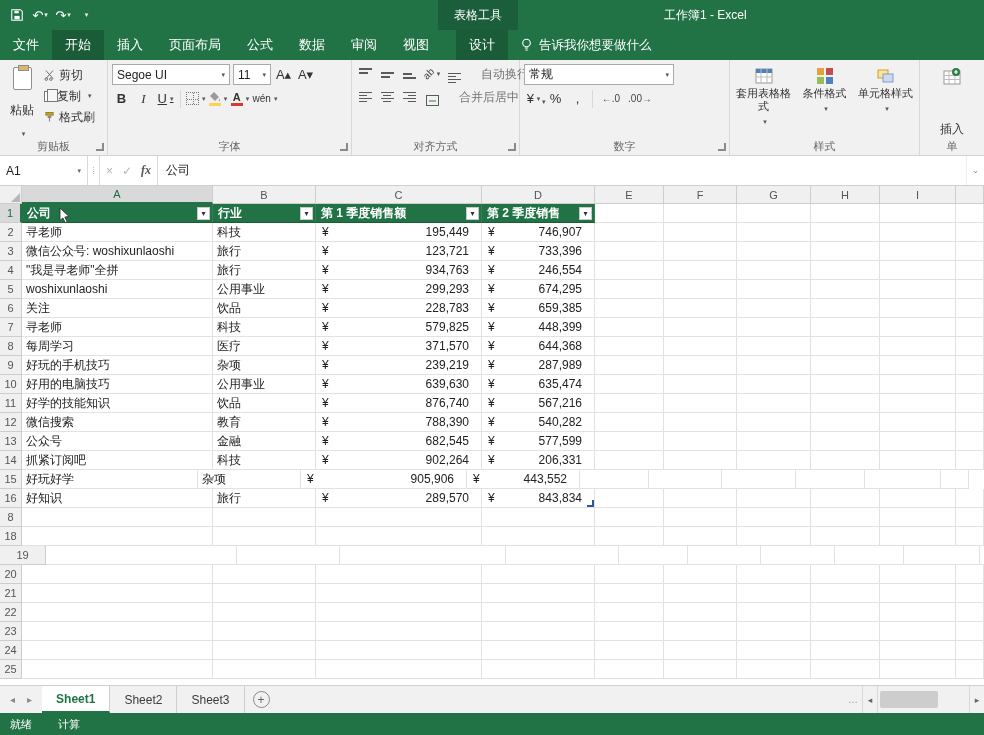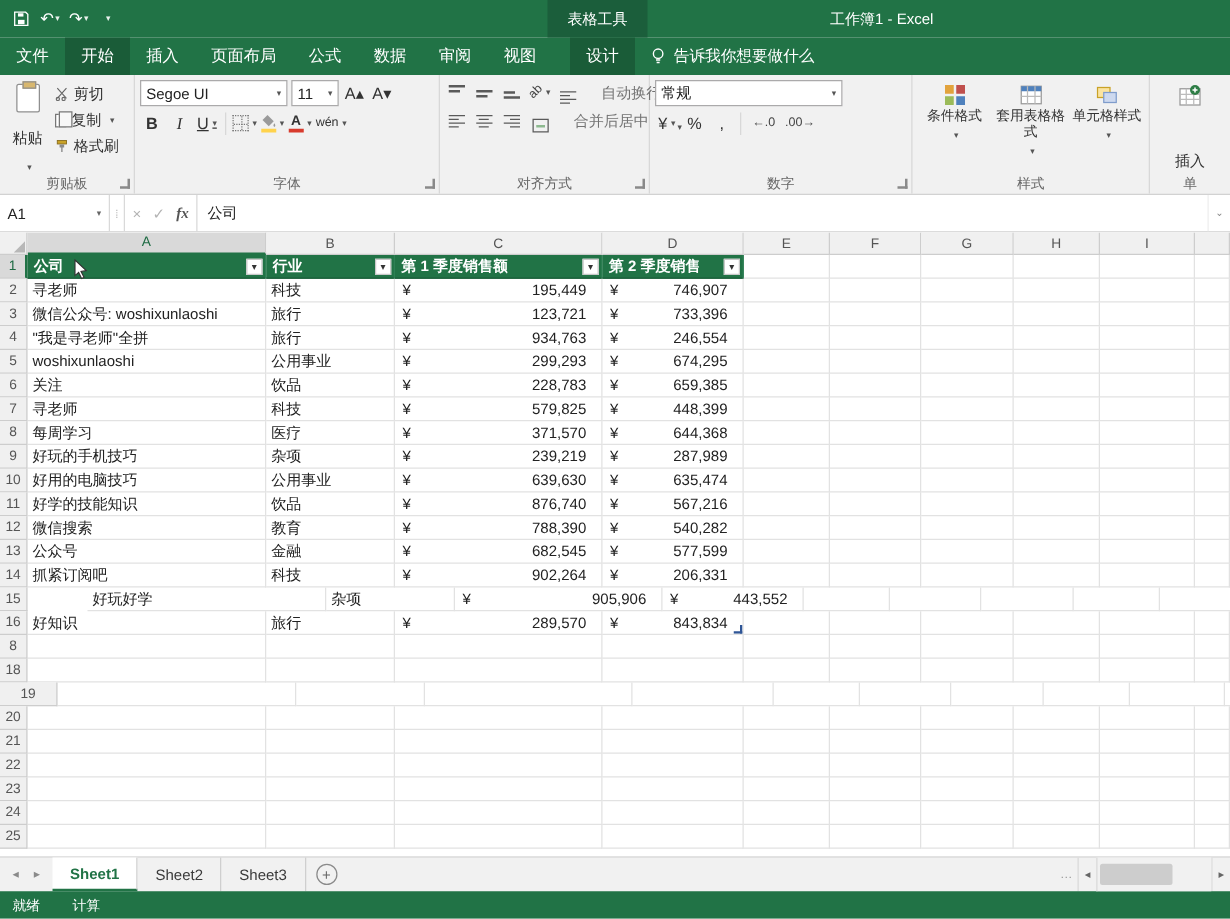--- a/index.html
+++ b/index.html
@@ -312,34 +312,34 @@
         </div>
       </div>
       <div class="glabel">数字</div>
       <span class="launcher"></span>
     </div>
 
     <div class="rgroup" style="width:190px">
       <div class="rbody" style="justify-content:center;gap:2px">
         <div class="stylebtn dd">
           <svg width="18" height="18">
+              <rect x="1" y="2" width="16" height="14" fill="#fff" stroke="#999"></rect>
+              <rect x="1" y="2" width="16" height="4" fill="#4f81bd"></rect>
+              <path d="M1 10h16M6 2v14M12 2v14" stroke="#bbb"></path>
+            </svg>
+          <span>套用表格格式</span>
+        </div>
+        <div class="stylebtn dd">
+          <svg width="18" height="18">
               <rect x="1" y="1" width="7" height="7" fill="#e2a33c"></rect>
               <rect x="10" y="1" width="7" height="7" fill="#c0504d"></rect>
               <rect x="1" y="10" width="7" height="7" fill="#9bbb59"></rect>
               <rect x="10" y="10" width="7" height="7" fill="#4f81bd"></rect>
             </svg>
           <span>条件格式</span>
-        </div>
-        <div class="stylebtn dd">
-          <svg width="18" height="18">
-              <rect x="1" y="2" width="16" height="14" fill="#fff" stroke="#999"></rect>
-              <rect x="1" y="2" width="16" height="4" fill="#4f81bd"></rect>
-              <path d="M1 10h16M6 2v14M12 2v14" stroke="#bbb"></path>
-            </svg>
-          <span>套用表格格式</span>
         </div>
         <div class="stylebtn dd">
           <svg width="18" height="18">
               <rect x="1" y="3" width="10" height="8" fill="#fbe4a0" stroke="#c9a227"></rect>
               <rect x="6" y="7" width="10" height="8" fill="#cdd9ef" stroke="#7f9ccb"></rect>
             </svg>
           <span>单元格样式</span>
         </div>
       </div>
       <div class="glabel">样式</div>
@@ -660,21 +660,21 @@
           </div>
           <div class="gc" style="width: 69px;"></div>
           <div class="gc" style="width: 73px;"></div>
           <div class="gc" style="width: 74px;"></div>
           <div class="gc" style="width: 69px;"></div>
           <div class="gc" style="width: 76px;"></div>
           <div class="gc" style="width: 28px;"></div>
         </div>
         <div class="grow">
           <div class="rn" style="width: 22px;">15</div>
-          <div class="gc txt" style="width: 191px; margin-left: 48px;">好玩好学</div>
+          <div class="gc txt" style="width: 176px;">好玩好学</div>
           <div class="gc txt" style="width: 103px;">杂项</div>
           <div class="gc cur" style="width: 166px;">
             <span class="yen">¥</span>
             <span class="val">905,906</span>
           </div>
           <div class="gc cur" style="width: 113px;">
             <span class="yen">¥</span>
             <span class="val">443,552</span>
           </div>
           <div class="gc" style="width: 69px;"></div>

